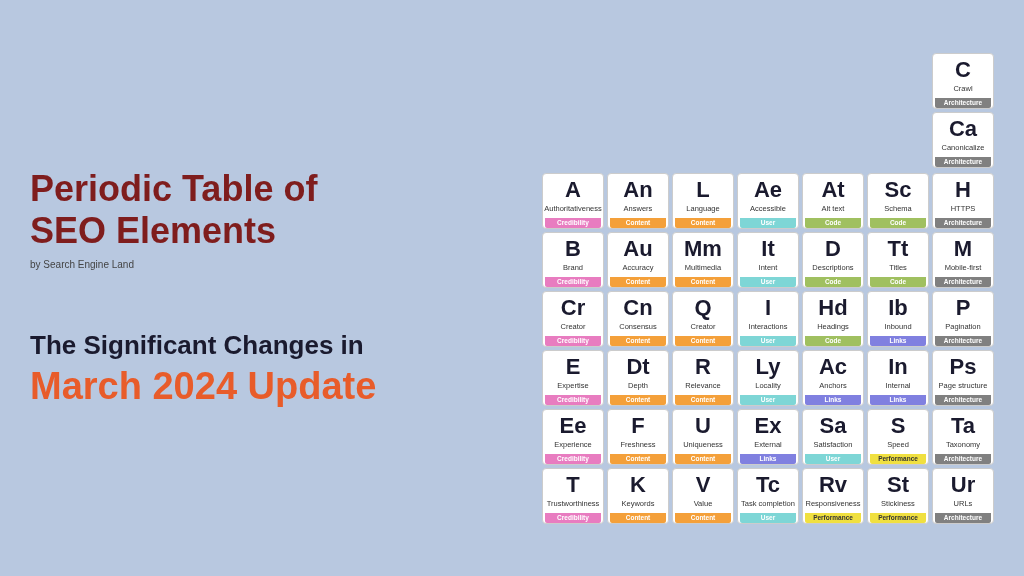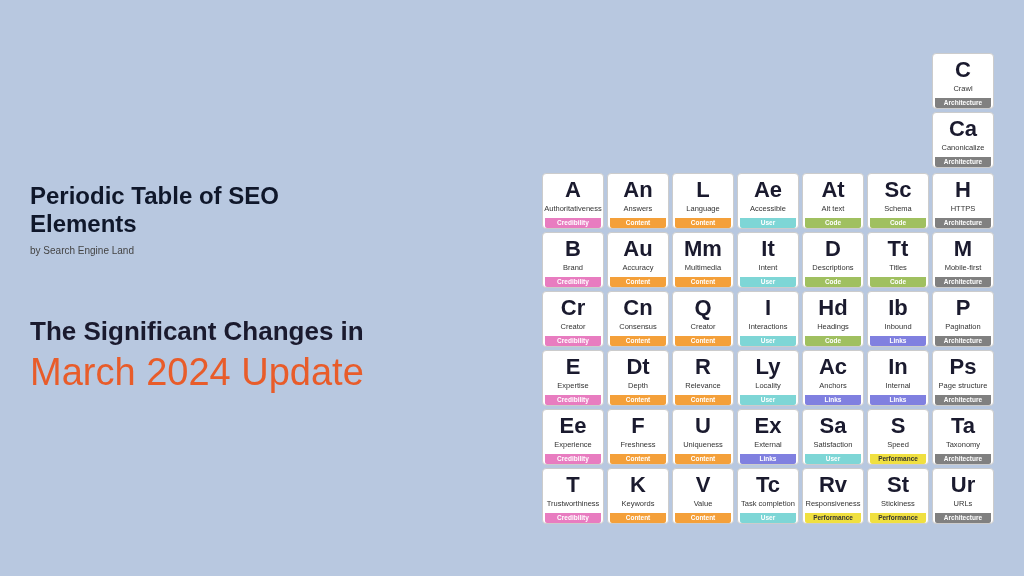--- a/index.html
+++ b/index.html
@@ -20,40 +20,40 @@
       gap: 20px;
     }
     .left-panel {
       flex: 0 0 380px;
       display: flex;
       flex-direction: column;
       justify-content: center;
       padding-right: 20px;
     }
     .title {
-      font-size: 24px;
+      font-size: 36px;
       font-weight: 900;
-      color: #0f172a;
+      color: #7f1d1d;
       line-height: 1.15;
       margin-bottom: 8px;
     }
     .subtitle {
       font-size: 10px;
       color: #444;
       margin-bottom: 60px;
     }
     .changes-label {
       font-size: 26px;
       font-weight: 900;
       color: #1a1a2e;
       margin-bottom: 4px;
     }
     .update-label {
       font-size: 38px;
-      font-weight: 400;
+      font-weight: 700;
       color: #e85c2a;
     }
     .right-panel {
       flex: 1;
       display: flex;
       flex-direction: column;
       align-items: flex-end;
       gap: 2px;
       position: relative;
     }

